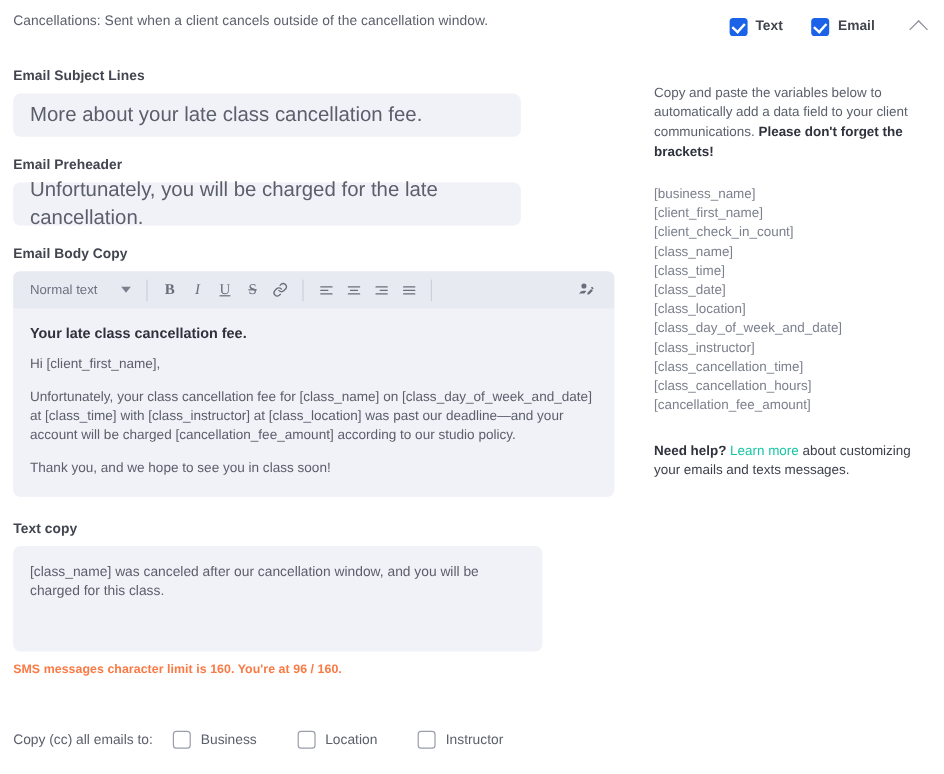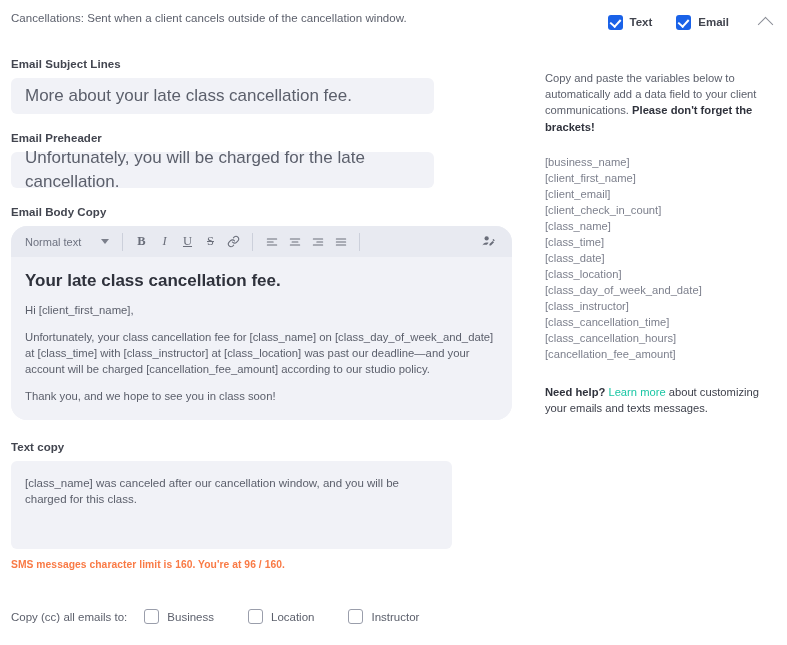--- a/index.html
+++ b/index.html
@@ -117,21 +117,21 @@
     line-height: 1.4;
   }
   .subject-box { height: 36px; display: flex; align-items: center; }
   .preheader-box { height: 36px; display: flex; align-items: center; }
   .spacer-18 { height: 18px; }
   .spacer-21 { height: 21px; }
 
   
   .editor-wrap {
     width: 501px;
-    border-radius: 16px;
+    border-radius: 6px;
     overflow: hidden;
     background: #f1f2f7;
   }
   .editor-toolbar {
     height: 31px;
     background: #e8eaf1;
     display: flex;
     align-items: center;
     padding: 0 8px;
     position: relative;
@@ -174,21 +174,21 @@
     right: 12px;
     top: 4px;
   }
 
   .editor-body {
     background: #f1f2f7;
     padding: 14px 14px 16px 14px;
     min-height: 137px;
   }
   .eb-title {
-    font-size: 17px;
+    font-size: 12px;
     font-weight: 700;
     color: #2f323c;
     margin: 0 0 11px 0;
   }
   .eb-p {
     font-size: 11.3px;
     color: #5b5f6b;
     margin: 0 0 11px 0;
     line-height: 1.42;
   }
@@ -423,21 +423,20 @@
     <span class="cc-text">Instructor</span>
   </label>
 </div>
 
 <div class="right-col">
   <p class="rc-intro"><span>Copy and paste the variables below to automatically add a data field to your client communications. </span><b>Please don't forget the brackets!</b></p>
 
   <ul class="var-list">
     <li>[business_name]</li>
     <li>[client_first_name]</li>
-    <li>[client_email]</li>
     <li>[client_check_in_count]</li>
     <li>[class_name]</li>
     <li>[class_time]</li>
     <li>[class_date]</li>
     <li>[class_location]</li>
     <li>[class_day_of_week_and_date]</li>
     <li>[class_instructor]</li>
     <li>[class_cancellation_time]</li>
     <li>[class_cancellation_hours]</li>
     <li>[cancellation_fee_amount]</li>

